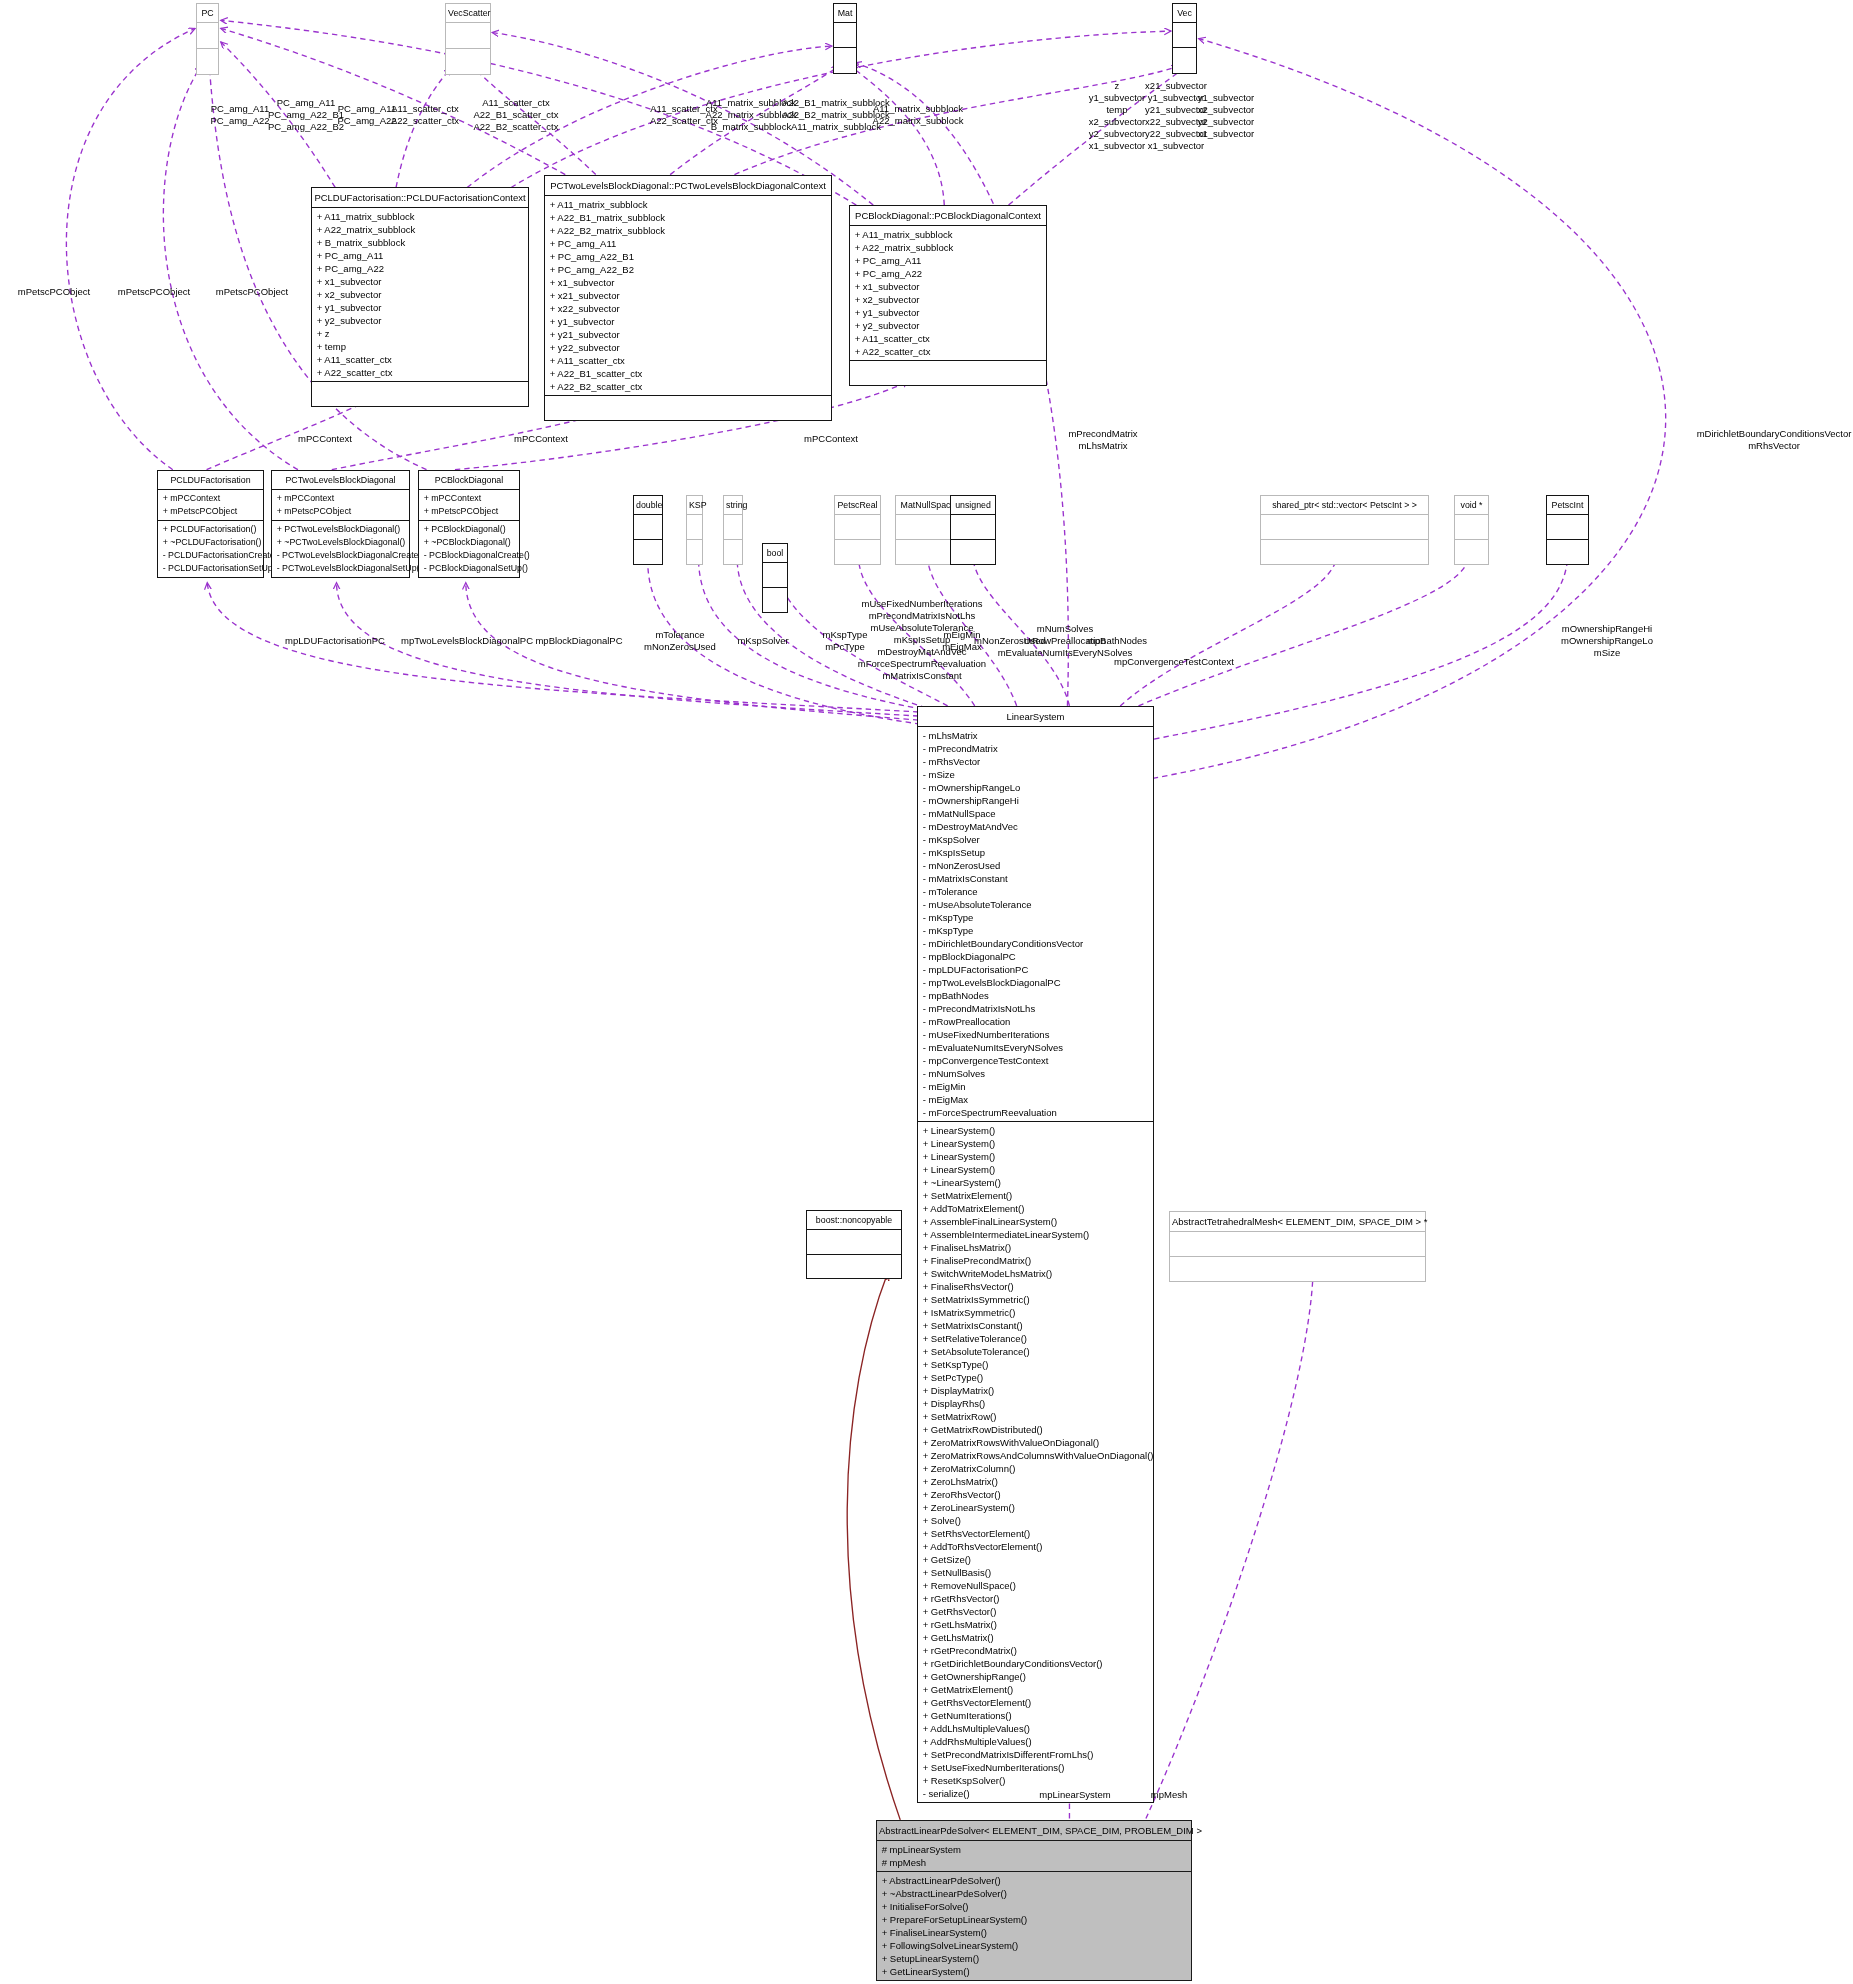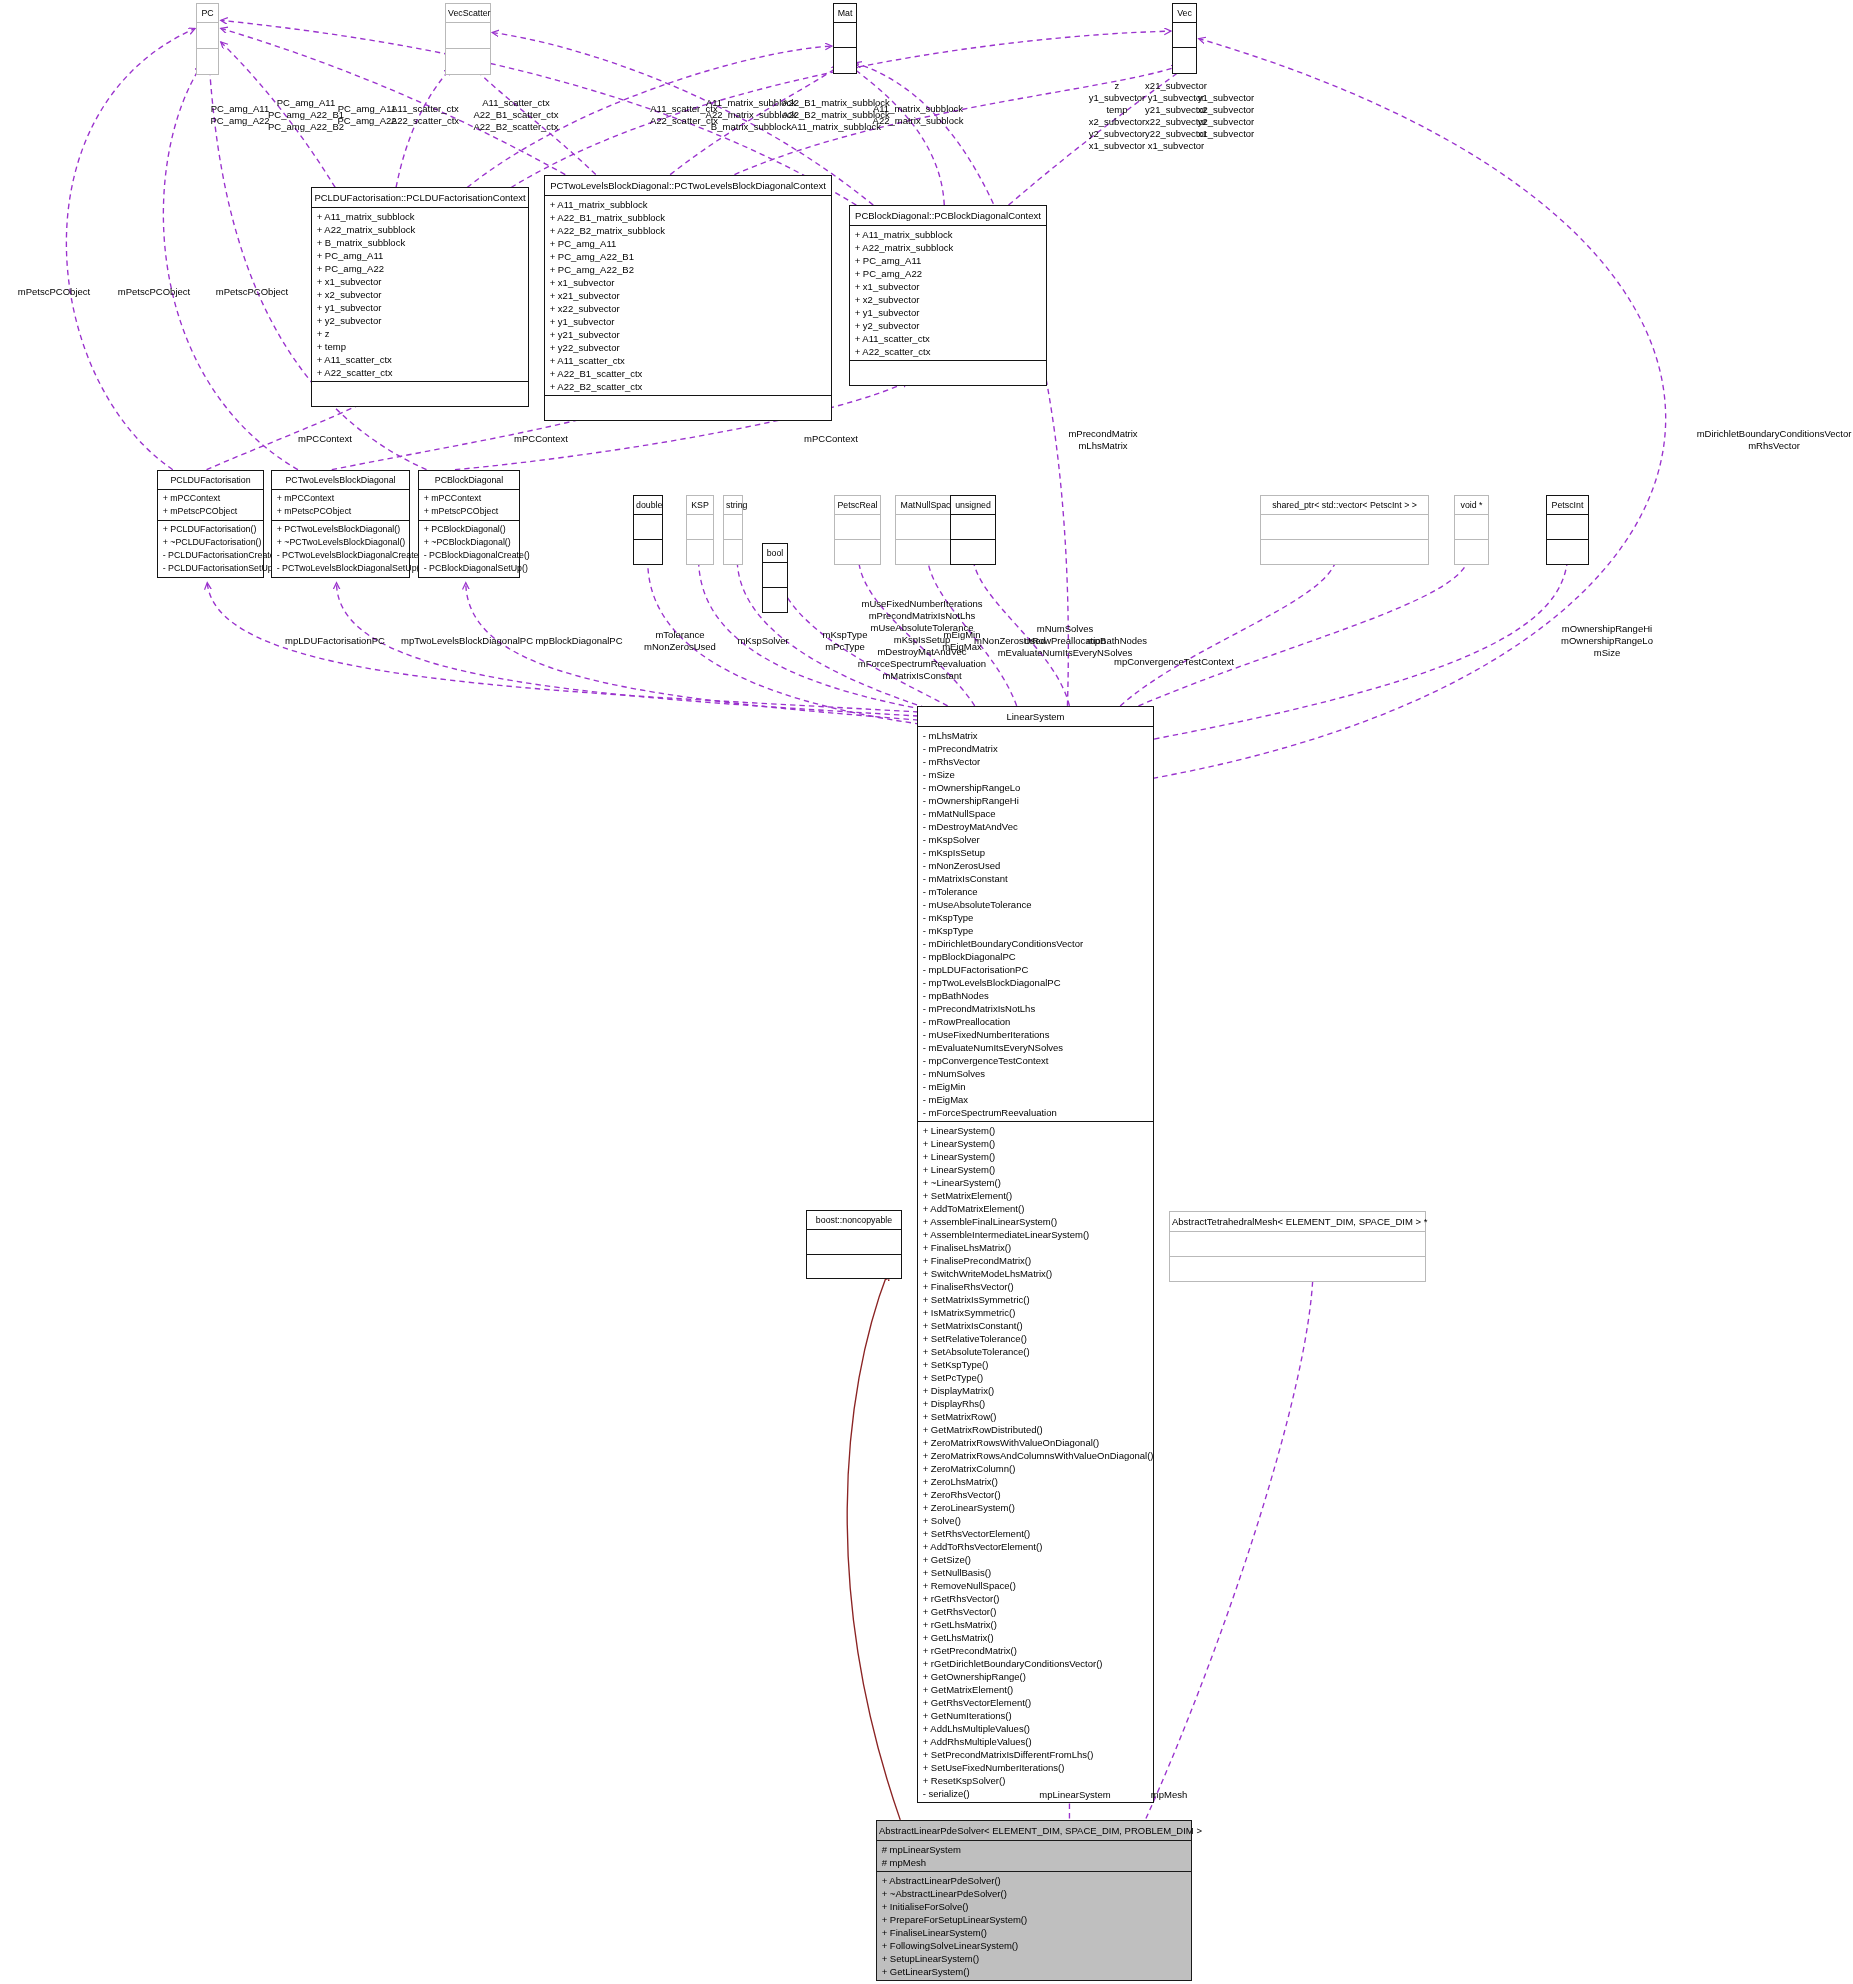--- a/index.html
+++ b/index.html
@@ -184,21 +184,21 @@
         <div class="row">+ ~PCBlockDiagonal()</div>
         <div class="row">- PCBlockDiagonalCreate()</div>
         <div class="row">- PCBlockDiagonalSetUp()</div>
       </div>
     </div>
     <div class="cls k-dark" style="left: 633px; top: 495px; width: 30px; font-size: 8.8px;">
       <div class="t">double</div>
       <div class="sec" style="height: 20px;"></div>
       <div class="sec" style="height: 20px;"></div>
     </div>
-    <div class="cls k-light" style="left: 686px; top: 495px; width: 28px; font-size: 8.8px;">
+    <div class="cls k-light" style="left: 686px; top: 495px; width: 17px; font-size: 8.8px;">
       <div class="t">KSP</div>
       <div class="sec" style="height: 20px;"></div>
       <div class="sec" style="height: 20px;"></div>
     </div>
     <div class="cls k-light" style="left: 723px; top: 495px; width: 20px; font-size: 8.8px;">
       <div class="t">string</div>
       <div class="sec" style="height: 20px;"></div>
       <div class="sec" style="height: 20px;"></div>
     </div>
     <div class="cls k-dark" style="left: 762px; top: 495px; width: 26px; font-size: 8.8px; margin-top: 48px;">

